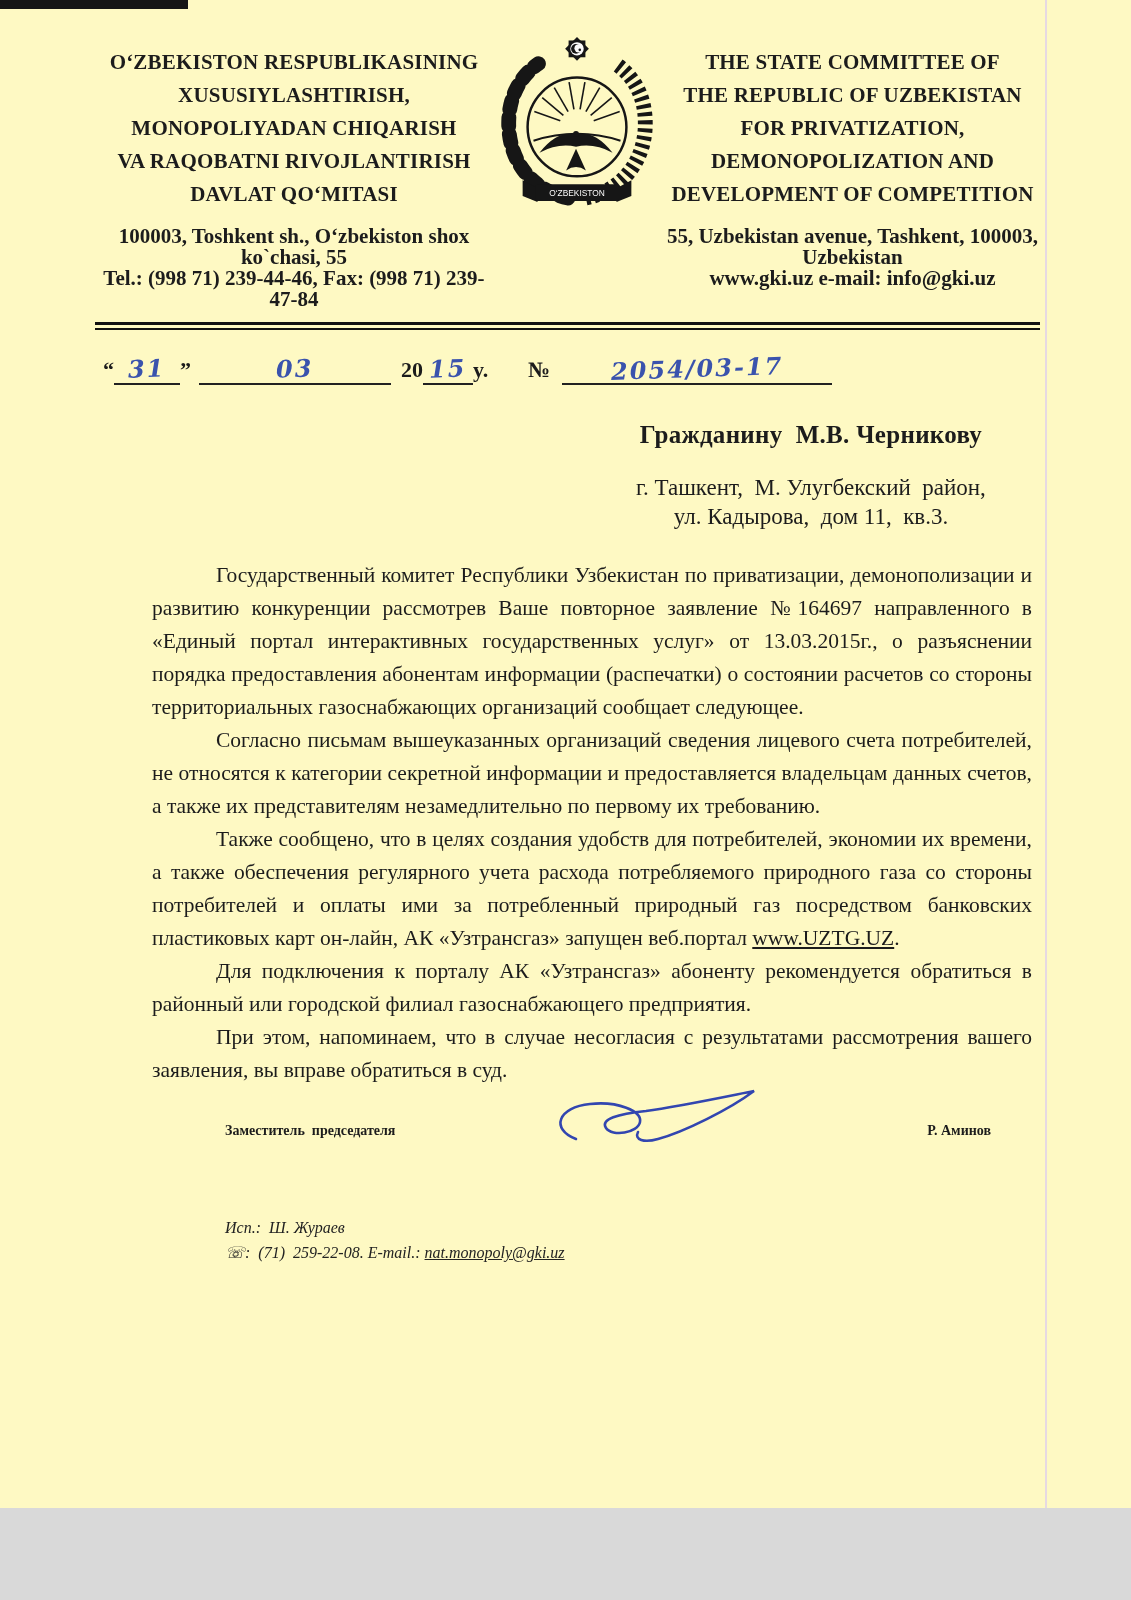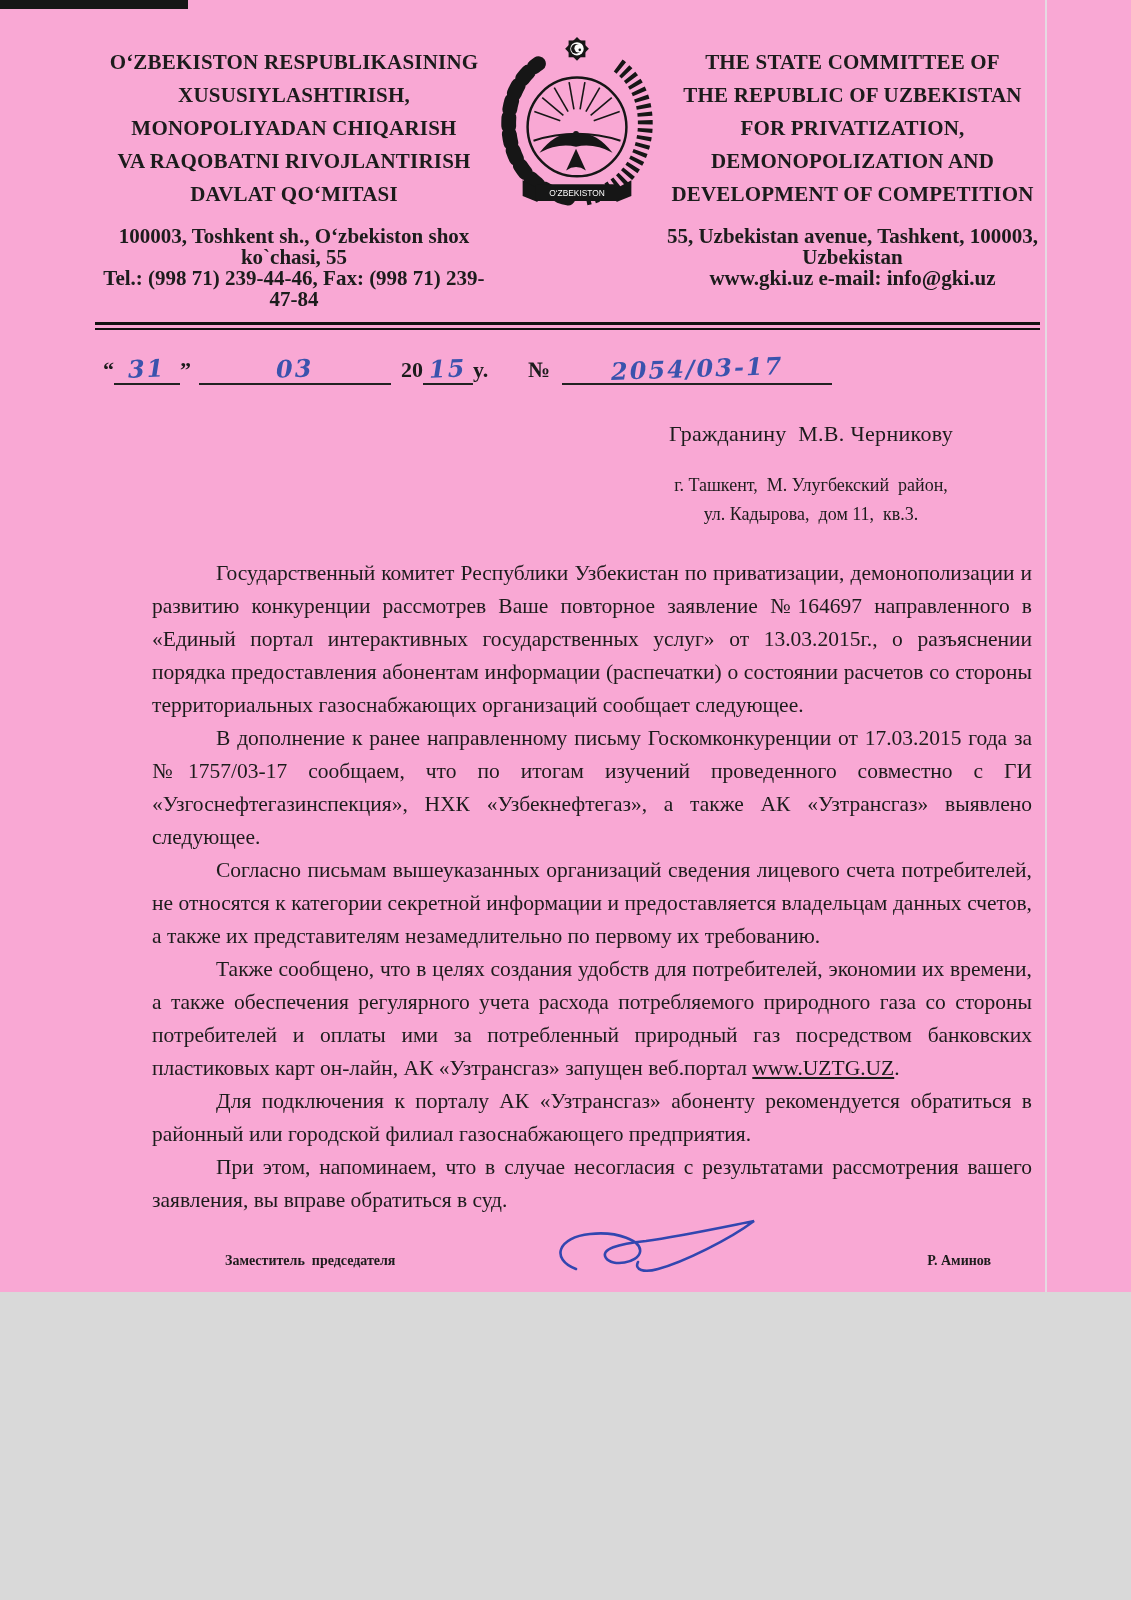--- a/index.html
+++ b/index.html
@@ -1,18 +1,18 @@
 <!DOCTYPE html>
 <html><head>
 <meta charset="utf-8">
 <style>
   html,body{margin:0;padding:0;background:#d9d9d9;}
   .sheet{
-    position:relative;width:1131px;height:1292px;margin:0 auto;
-    background:#f9a8d4;overflow:hidden;
+    position:relative;width:1131px;height:1508px;margin:0 auto;
+    background:#fef9c3;overflow:hidden;
     font-family:"Liberation Serif",serif;color:#1c1c1c;
   }
   .scan-bar{position:absolute;top:0;left:0;width:188px;height:9px;background:#161616;}
   .page-edge{position:absolute;top:0;left:1045px;width:2px;height:100%;background:#e6d9e2;}
 
   
   .letterhead{display:grid;grid-template-columns:398px 172px 1fr;padding:46px 91px 0 95px;align-items:start;}
   .org{text-align:center;font-weight:bold;font-size:21px;line-height:33px;letter-spacing:.2px;}
   .org-address{margin-top:15px;font-weight:bold;font-size:21px;line-height:21px;text-align:center;}
   .emblem-wrap{display:flex;margin-top:-14px;}
@@ -28,22 +28,22 @@
   .slot-num{width:270px;margin-left:12px;}
   .hw{
     font-family:"DejaVu Serif",serif;font-style:italic;color:#3a53ad;
     font-size:24px;letter-spacing:2px;display:inline-block;transform:rotate(-2deg);
   }
   .ref-gap{display:inline-block;width:40px;}
   .ref-sp{display:inline-block;width:10px;}
 
   
   .addressee{margin:36px 95px 0 auto;width:450px;text-align:center;}
-  .addressee-name{font-weight:normal;font-size:22px;letter-spacing:.3px;margin-top:8px;}
-  .addressee-addr{margin-top:24px;font-size:18px;line-height:29px;}
+  .addressee-name{font-weight:bold;font-size:25px;letter-spacing:.3px;margin-top:8px;}
+  .addressee-addr{margin-top:24px;font-size:23px;line-height:29px;}
 
   
   .body-text{margin:28px 99px 0 152px;font-size:21.5px;line-height:33px;text-align:justify;}
   .body-text p{margin:0;text-indent:64px;}
   .link-underline{text-decoration:underline;}
 
   
   .sig-row{margin:26px 140px 0 225px;display:flex;align-items:center;justify-content:space-between;}
   .sig-title,.sig-name{font-weight:bold;font-size:14px;white-space:pre-wrap;}
   .sig-svg{margin-top:-26px;}
@@ -140,21 +140,20 @@
   <div class="addressee">
     <div class="addressee-name ws">Гражданину  М.В. Черникову</div>
     <div class="addressee-addr">
       <div class="ws">г. Ташкент,  М. Улугбекский  район,</div>
       <div class="ws">ул. Кадырова,  дом 11,  кв.3.</div>
     </div>
   </div>
 
   <div class="body-text">
     <p>Государственный комитет Республики Узбекистан по приватизации, демонополизации и развитию конкуренции рассмотрев Ваше повторное заявление №164697 направленного в «Единый портал интерактивных государственных услуг» от 13.03.2015г., о разъяснении порядка предоставления абонентам информации (распечатки) о состоянии расчетов со стороны территориальных газоснабжающих организаций сообщает следующее.</p>
-    <p>В дополнение к ранее направленному письму Госкомконкуренции от 17.03.2015 года за №1757/03-17 сообщаем, что по итогам изучений проведенного совместно с ГИ «Узгоснефтегазинспекция», НХК «Узбекнефтегаз», а также АК «Узтрансгаз» выявлено следующее.</p>
     <p>Согласно письмам вышеуказанных организаций сведения лицевого счета потребителей, не относятся к категории секретной информации и предоставляется владельцам данных счетов, а также их представителям незамедлительно по первому их требованию.</p>
     <p><span>Также сообщено, что в целях создания удобств для потребителей, экономии их времени, а также обеспечения регулярного учета расхода потребляемого природного газа со стороны потребителей и оплаты ими за потребленный природный газ посредством банковских пластиковых карт он-лайн, АК «Узтрансгаз» запущен веб.портал </span><span class="link-underline">www.UZTG.UZ</span><span>.</span></p>
     <p>Для подключения к порталу АК «Узтрансгаз» абоненту  рекомендуется обратиться в районный или городской филиал газоснабжающего предприятия.</p>
     <p>При этом, напоминаем, что в случае несогласия с результатами рассмотрения вашего заявления, вы вправе обратиться в суд.</p>
   </div>
 
   <div class="sig-row">
     <span class="sig-title">Заместитель  председателя</span>
     <svg class="sig-svg" width="215" height="62" viewBox="0 0 215 62">
       <path d="M22,52 C-4,42 4,20 36,17 C64,14 88,24 86,35 C84,46 58,50 52,41 C46,32 64,27 92,24 C122,20 160,12 200,4 C176,22 130,45 104,52 C90,56 80,53 84,45" fill="none" stroke="#3246b0" stroke-width="2.6" stroke-linecap="round"></path>

